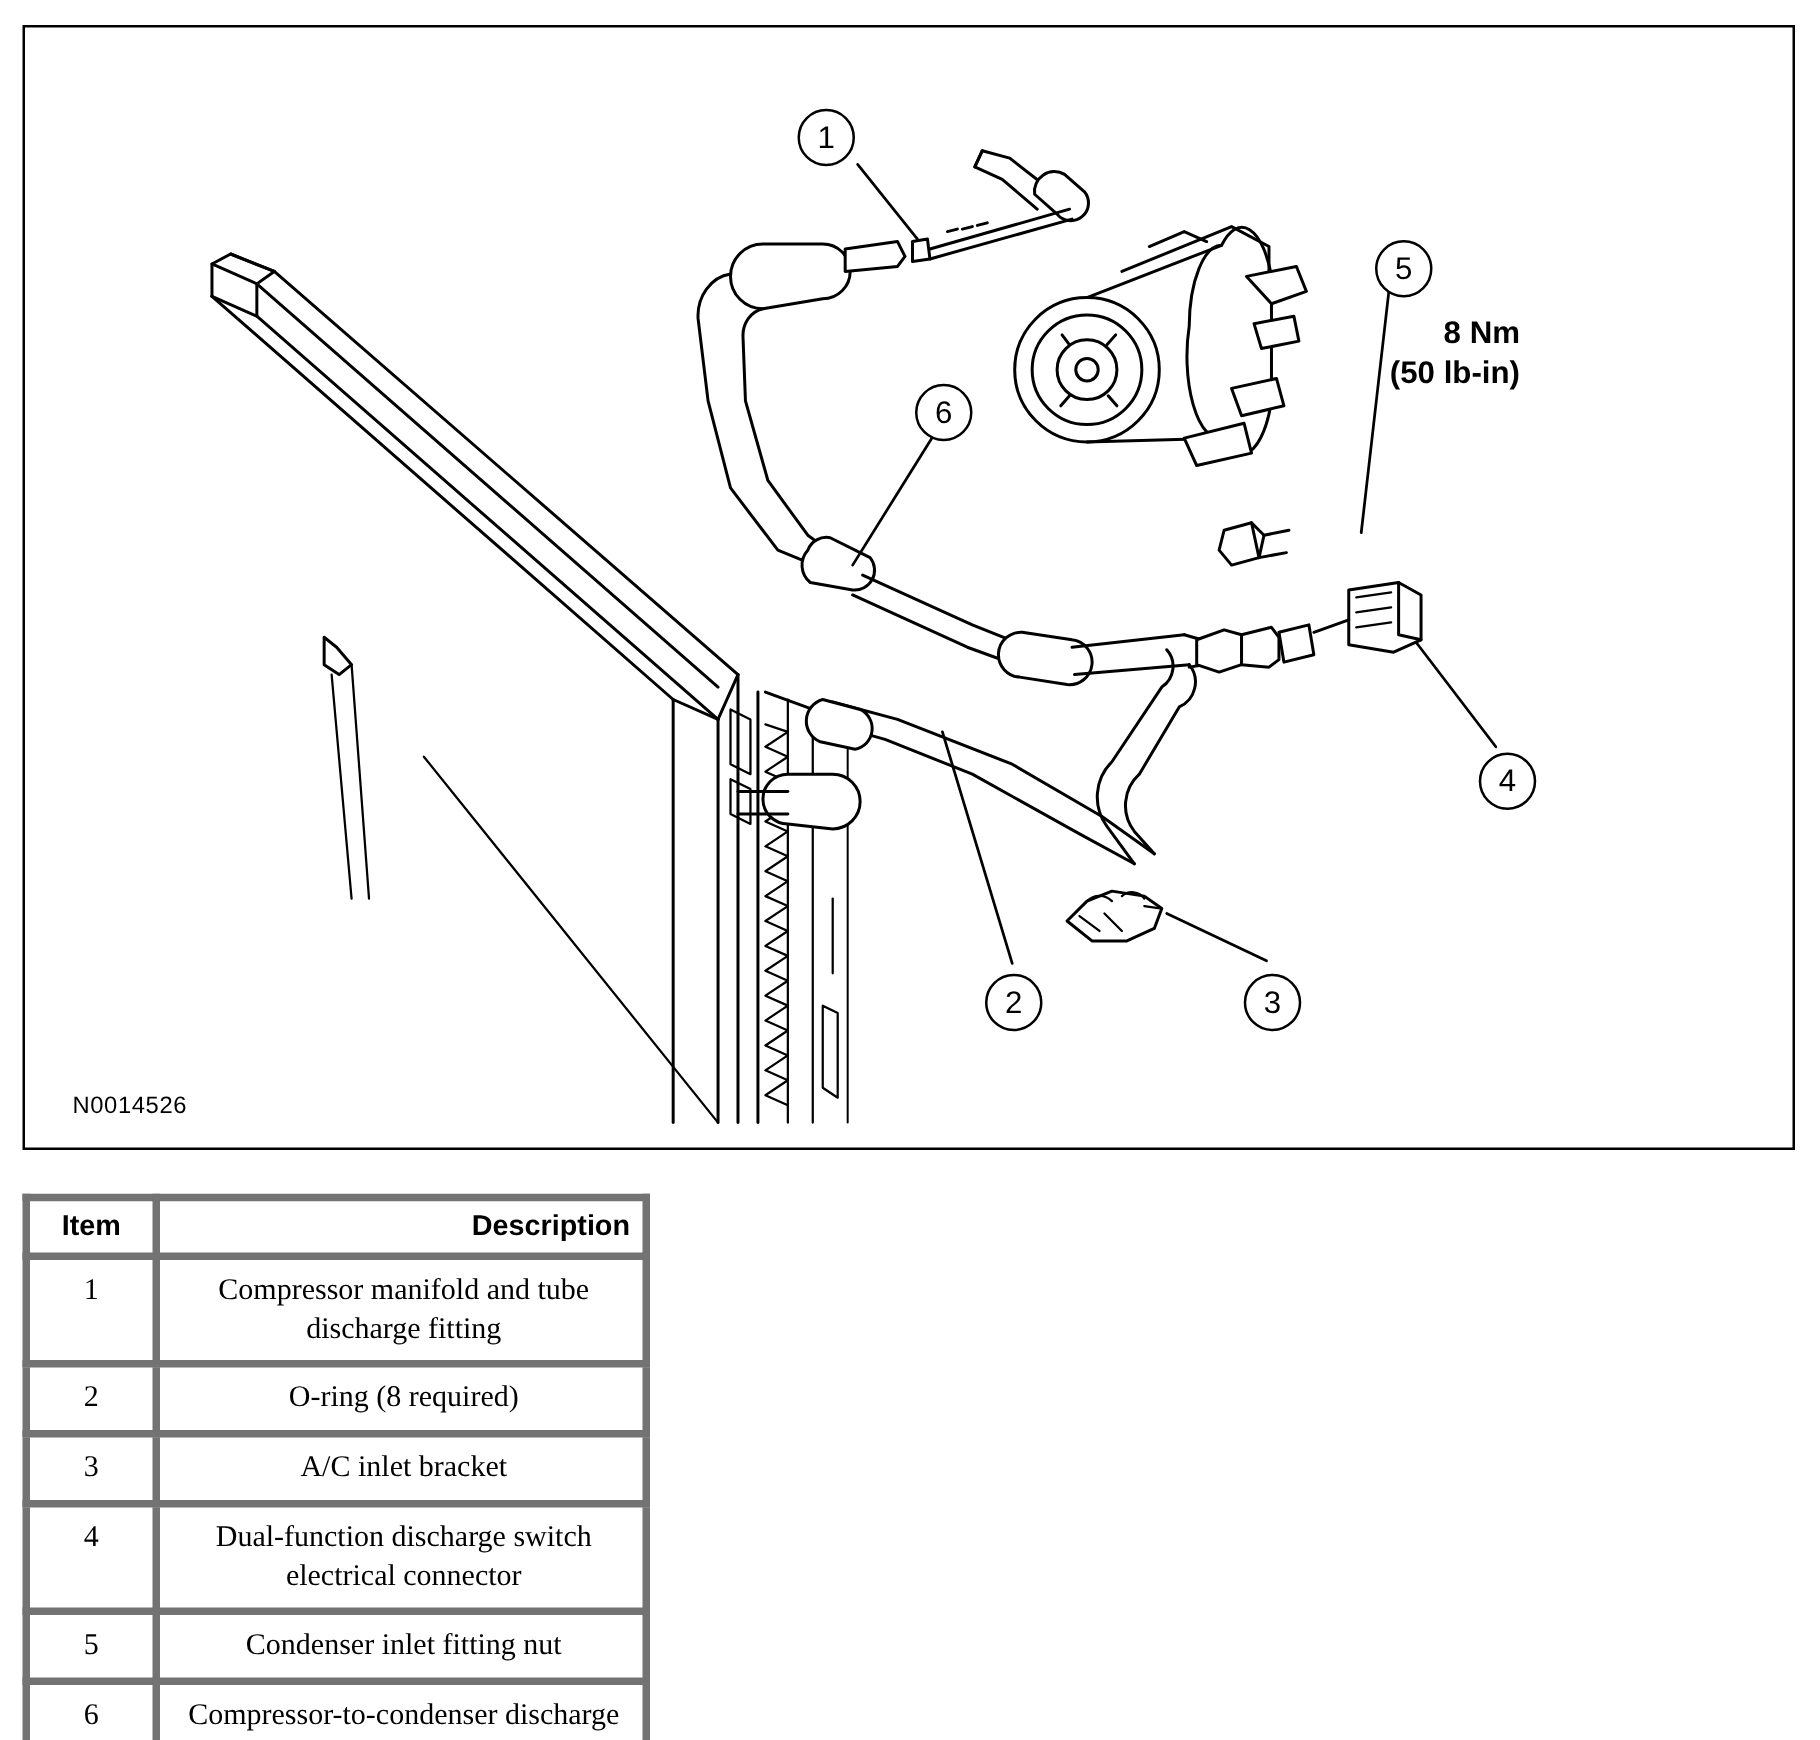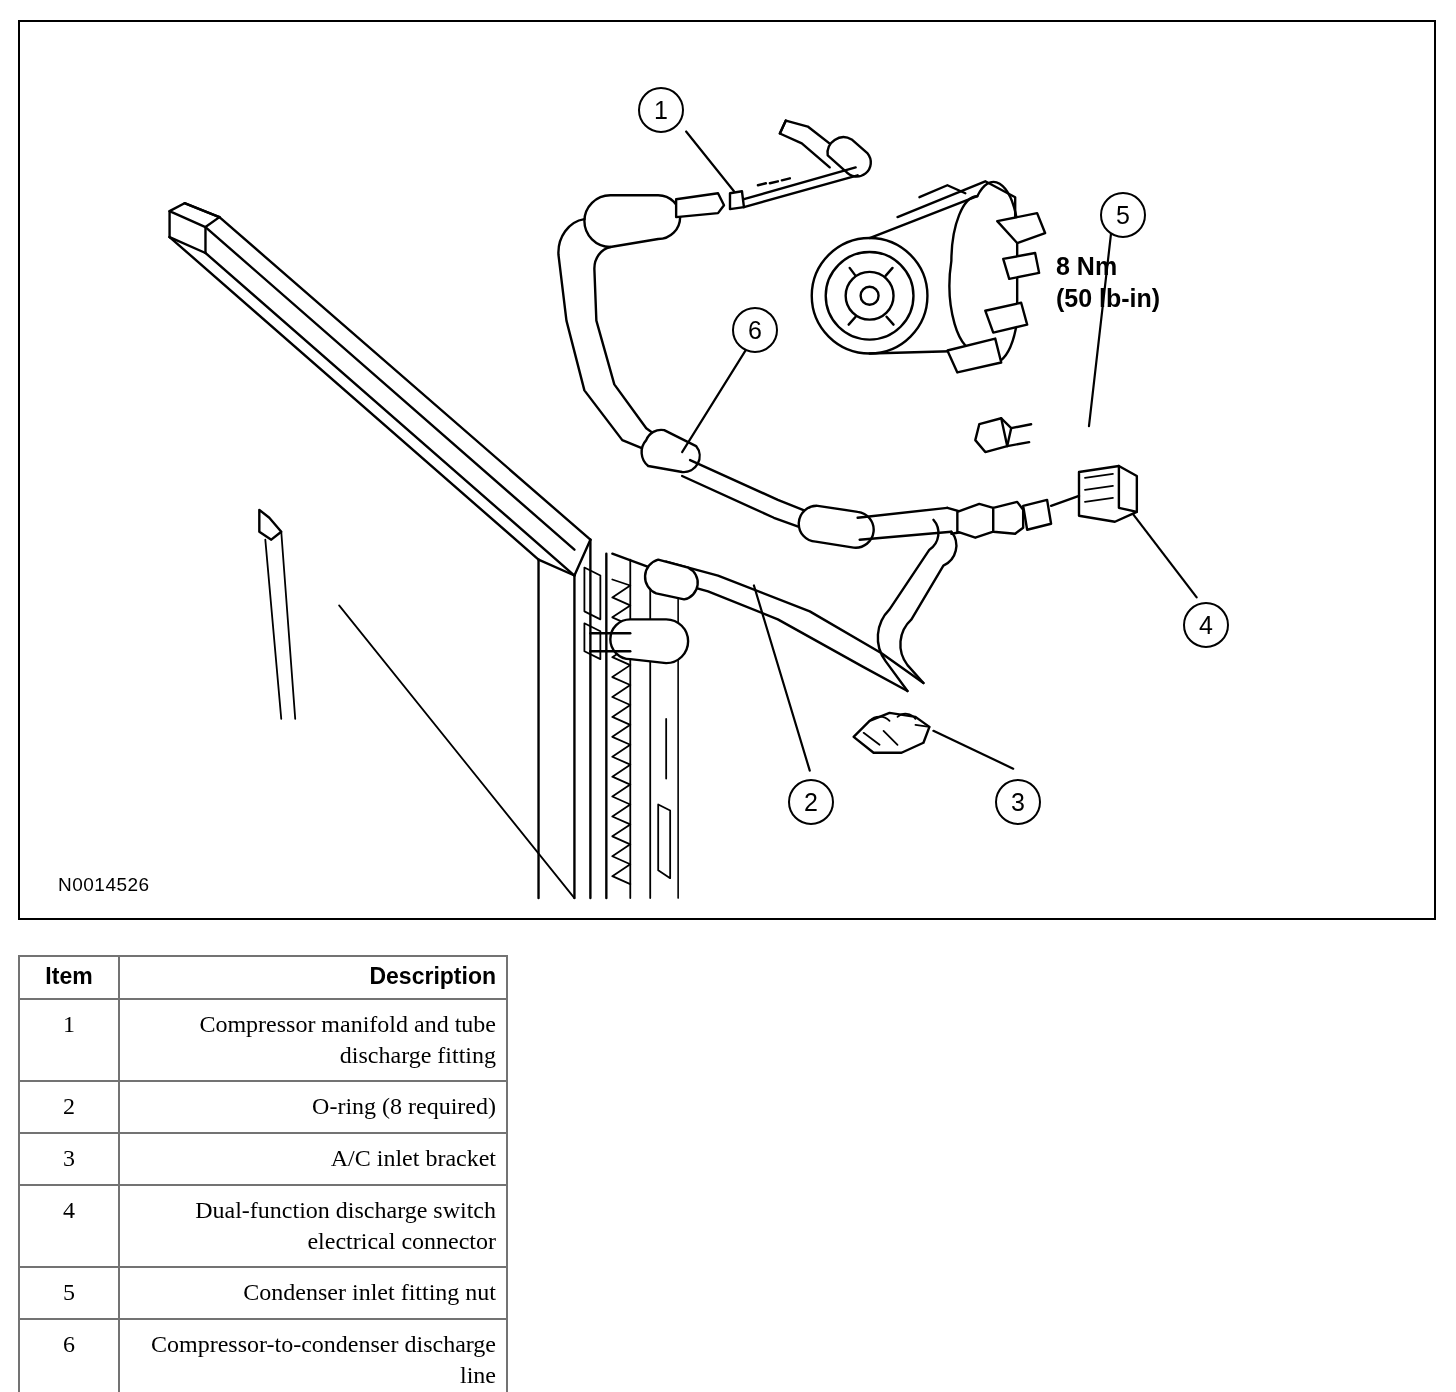--- a/index.html
+++ b/index.html
@@ -49,21 +49,21 @@
   
   .torque-label {
     position: absolute;
     left: 1036px;
     top: 228px;
     font-family: "Liberation Sans", sans-serif;
     font-weight: bold;
     font-size: 25px;
     line-height: 1.28;
     color: #000;
-    text-align: left;
+    text-align: right;
     width: 160px;
   }
   
   .callout {
     position: absolute;
     width: 46px;
     height: 46px;
     border: 2.5px solid #000;
     border-radius: 50%;
     background: #fff;
@@ -78,21 +78,21 @@
   
   .parts-table {
     position: absolute;
     left: 18px;
     top: 955px;
     border-collapse: collapse;
     background: #fff;
   }
   .parts-table th,
   .parts-table td {
-    border: 2px solid #737373;
+    border: 6px solid #737373;
     font-size: 24px;
     color: #000;
     vertical-align: top;
   }
   .parts-table th {
     font-family: "Liberation Sans", sans-serif;
     font-weight: bold;
     font-size: 23px;
     padding: 6px 10px 8px 10px;
     text-align: right;
@@ -101,21 +101,21 @@
     font-family: "Liberation Serif", serif;
     padding: 9px 10px 10px 10px;
     line-height: 1.28;
   }
   .col-item {
     width: 78px;
     text-align: center;
   }
   .col-desc {
     width: 362px;
-    text-align: right;
+    text-align: center;
   }
   th.col-item { text-align: center; padding-left: 0; padding-right: 0;}
   th.col-desc { padding-left: 14px; }
   td.col-desc { padding-left: 14px; }
 </style>
 </head>
 <body>
 
 <div class="page">
 

